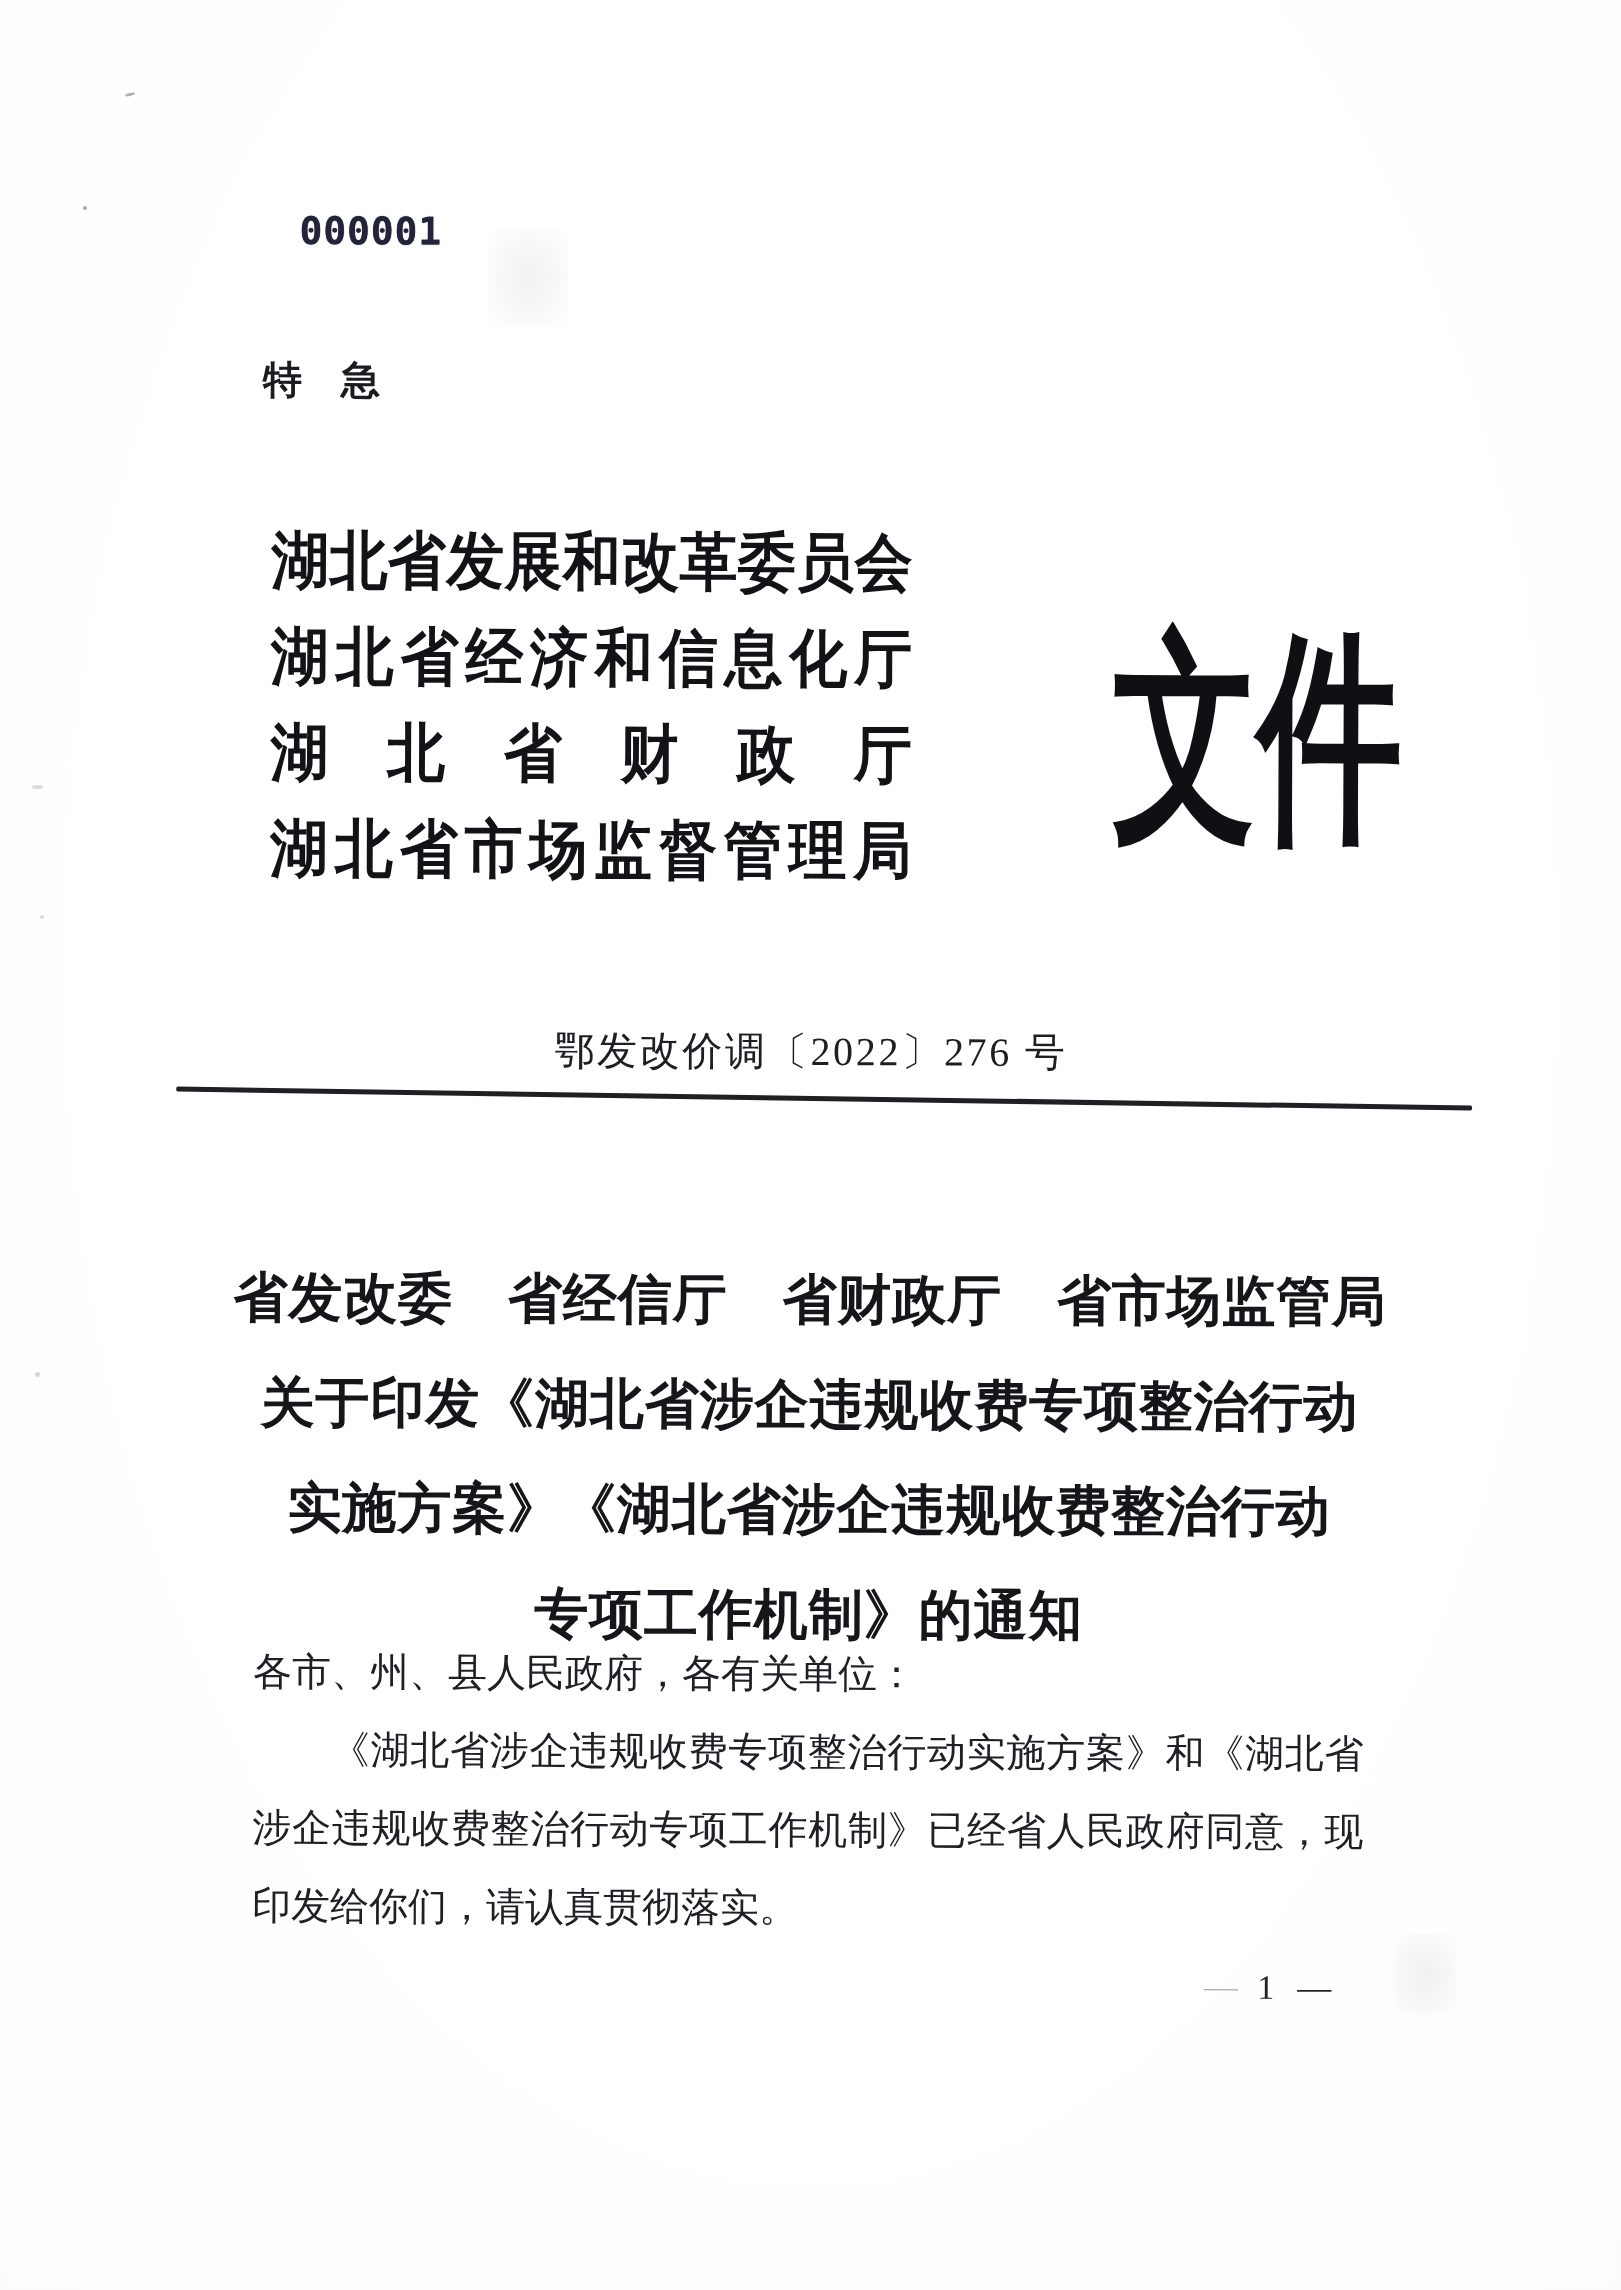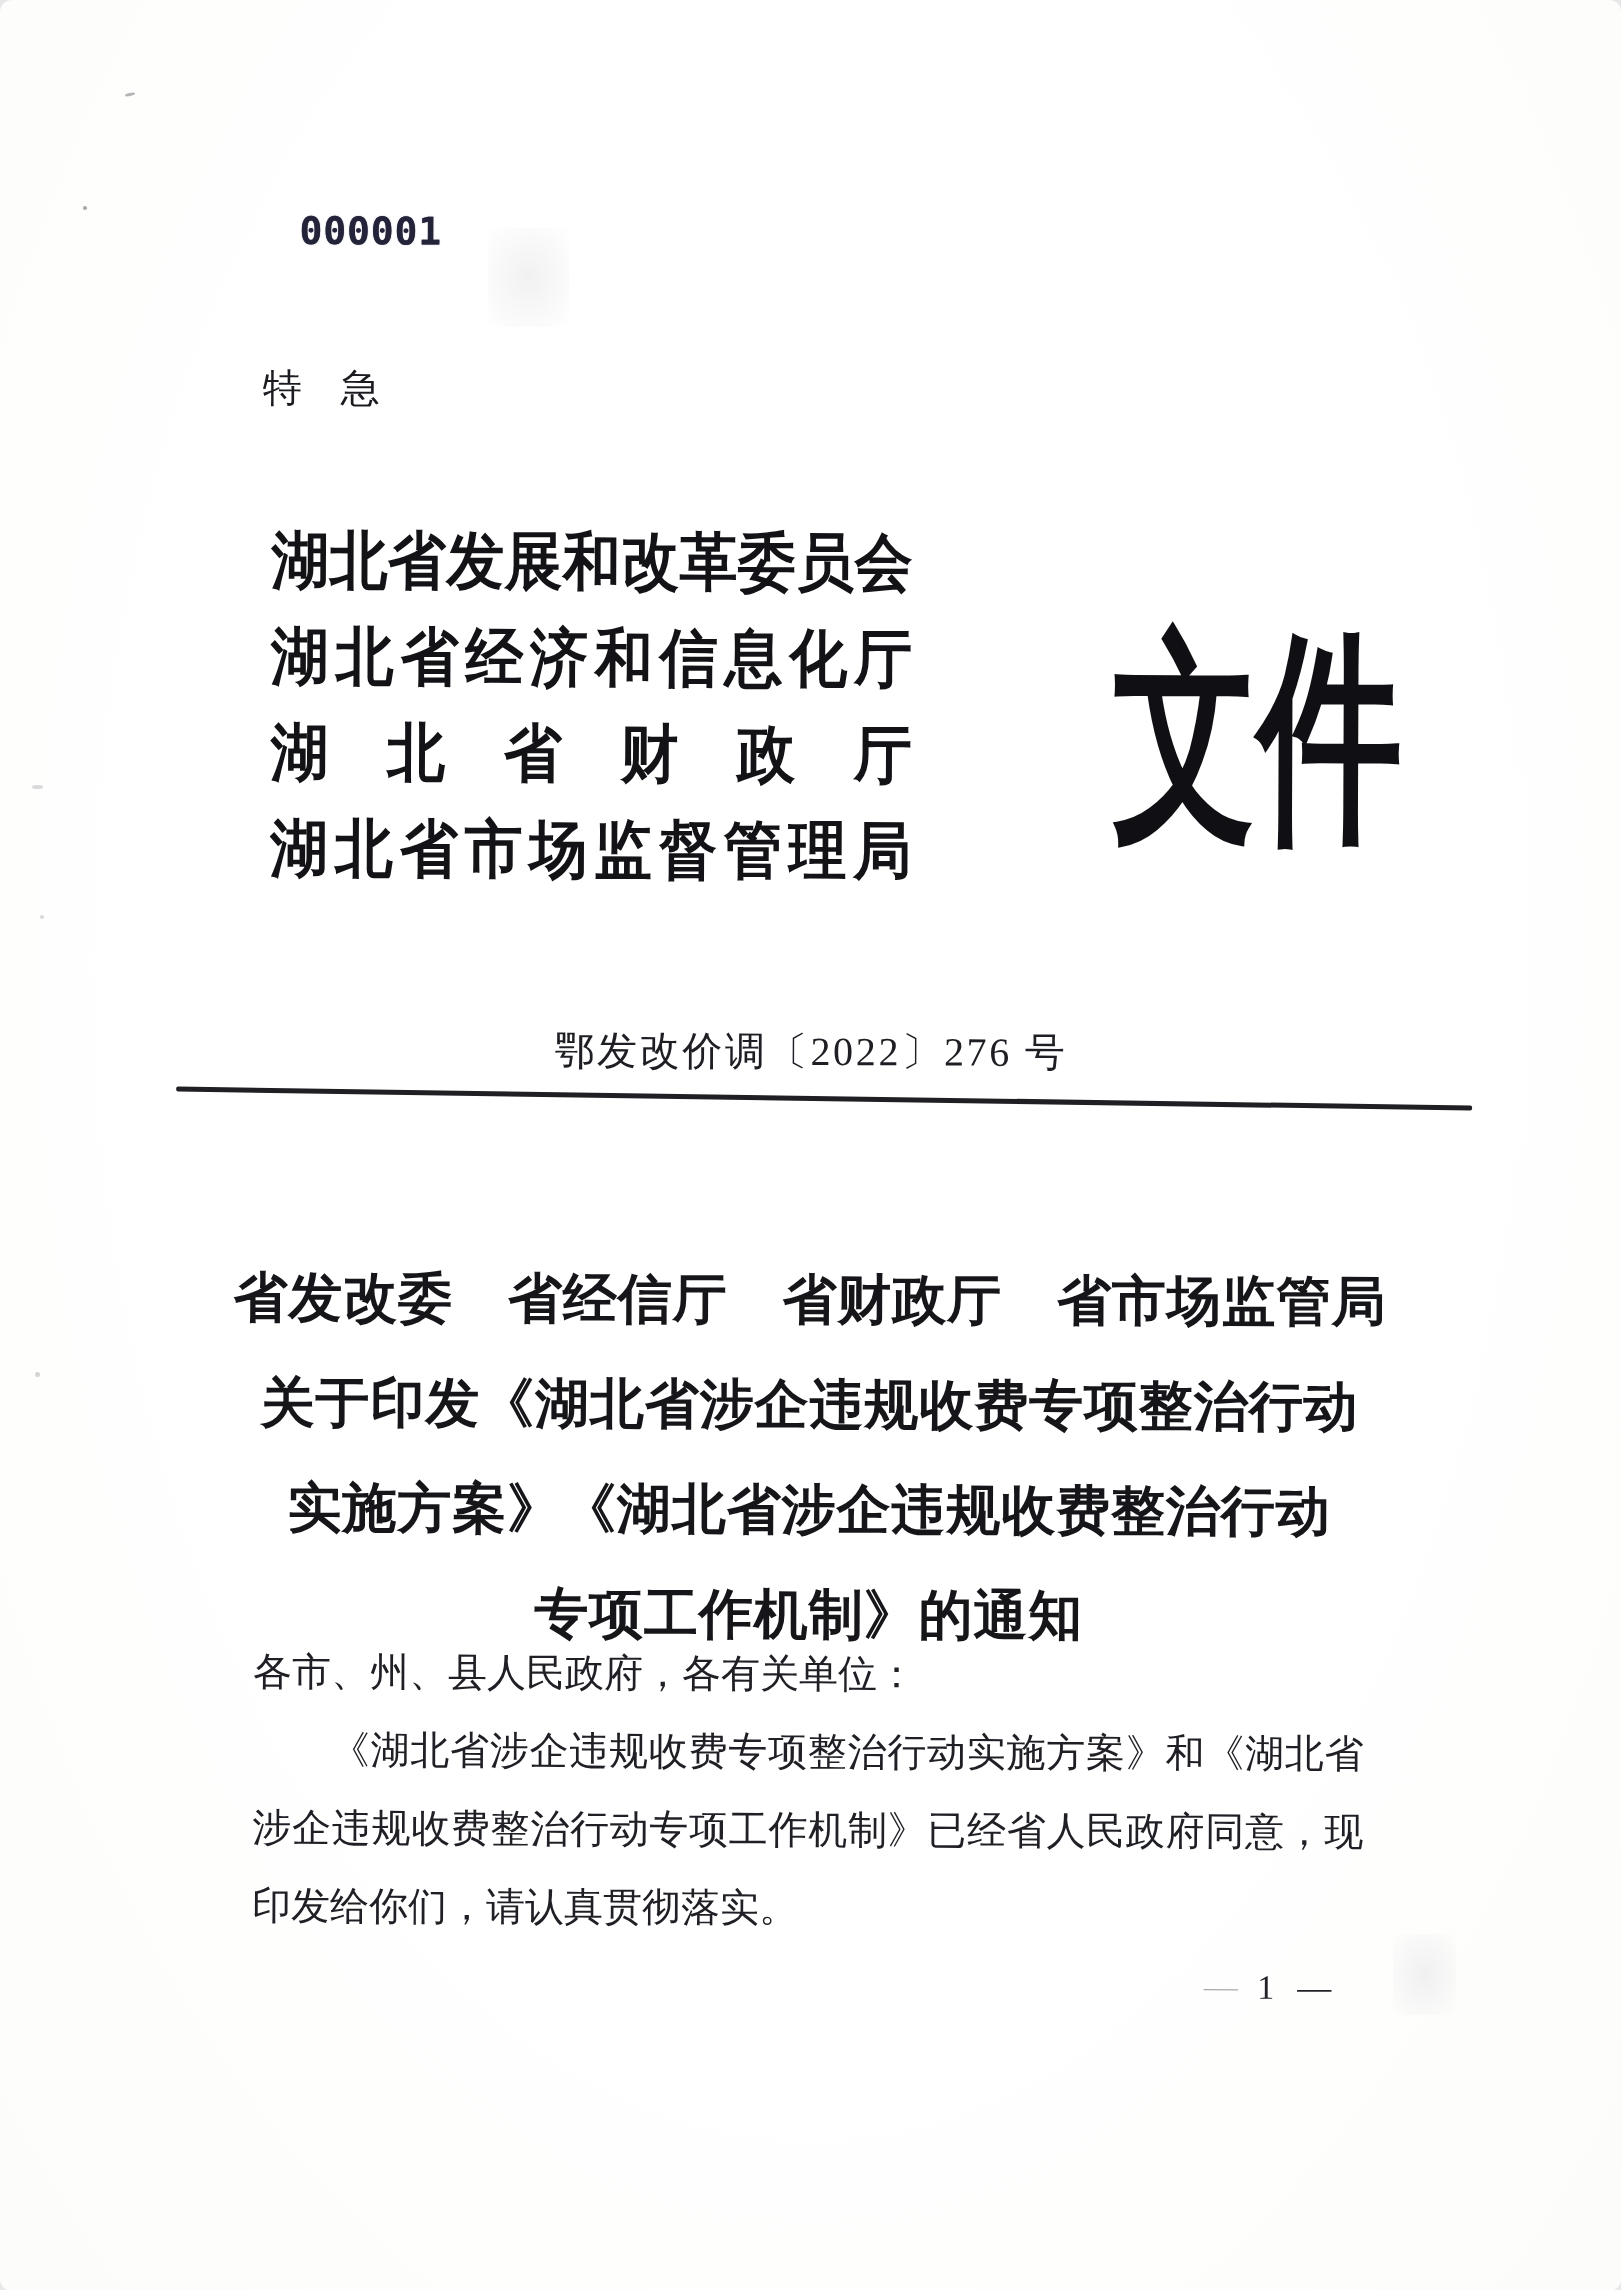--- a/index.html
+++ b/index.html
@@ -9,21 +9,20 @@
   }
   .page {
     position: relative;
     width: 1621px;
     height: 2291px;
     margin: 0 auto;
     background: radial-gradient(ellipse at 50% 42%, #ffffff 55%, #fcfcfa 100%);
     overflow: hidden;
     font-family: "Liberation Serif", "DejaVu Serif", serif;
     color: #1d1d22;
-    border-radius: 12px;
   }
   .tilt {
     position: absolute;
     inset: 0;
     transform: rotate(0.22deg);
     transform-origin: 811px 1146px;
   }
 
   
   .serial {
@@ -35,23 +34,23 @@
     font-size: 38px;
     letter-spacing: 0.9px;
     color: #23233a;
     text-shadow: 0 0 0.9px #2a2a44;
   }
 
   
   .urgency {
     position: absolute;
     left: 260px;
-    top: 363px;
+    top: 355px;
     font-family: "Liberation Sans", "DejaVu Sans", sans-serif;
-    font-weight: normal;
+    font-weight: bold;
     font-size: 39px;
     color: #1b1b21;
   }
 
   
   .agencies {
     position: absolute;
     left: 269px;
     top: 515px;
     width: 697px;

